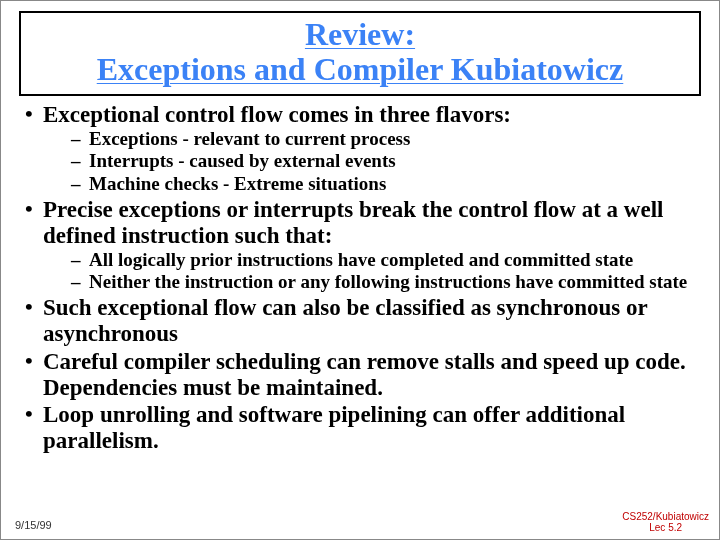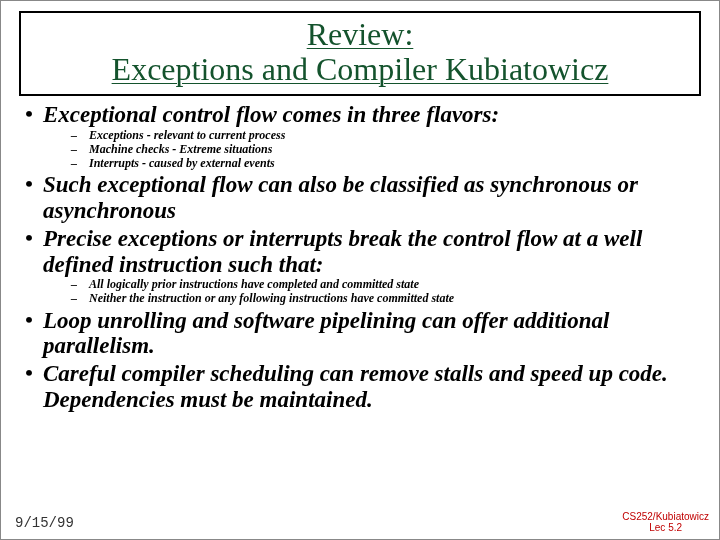--- a/index.html
+++ b/index.html
@@ -18,33 +18,32 @@
     padding: 10px 14px 8px 14px;
     border: 1px solid #888;
   }
   .title-box {
     border: 2px solid #000;
     text-align: center;
     padding: 4px 6px 8px 6px;
     margin: 0 4px 6px 4px;
   }
   .title-box h1 {
-    font-weight: normal;
-    color: #14532d;
+    font-weight: bold;
+    color: #3b82f6;
     font-size: 32px;
     line-height: 1.08;
     text-decoration: underline;
     text-decoration-thickness: 1px;
     text-underline-offset: 3px;
   }
   ul.level1 {
     list-style: none;
     padding-left: 0;
     margin-left: 4px;
-    font-style: italic;
   }
   ul.level1 > li {
     position: relative;
     padding-left: 24px;
     font-size: 23px;
     line-height: 1.12;
     margin-bottom: 2px;
     font-weight: bold;
   }
   ul.level1 > li::before {
@@ -57,36 +56,36 @@
   ul.level2 {
     list-style: none;
     padding-left: 0;
     margin-left: 28px;
     margin-top: 0;
     margin-bottom: 2px;
   }
   ul.level2 > li {
     position: relative;
     padding-left: 18px;
-    font-size: 12px;
+    font-size: 19px;
     line-height: 1.18;
     font-weight: bold;
   }
   ul.level2 > li::before {
     content: "–";
     position: absolute;
     left: 0;
     top: 0;
   }
   .footer-date {
     position: absolute;
     left: 14px;
     bottom: 8px;
-    font-family: Liberation Mono, monospace;
-    font-size: 14px;
+    font-family: Liberation Sans, sans-serif;
+    font-size: 11px;
     color: #333;
   }
   .footer-right {
     position: absolute;
     right: 10px;
     bottom: 6px;
     font-family: Arial, sans-serif;
     font-size: 10px;
     color: #c00000;
     text-align: center;
@@ -103,39 +102,39 @@
       <span>Review:</span><br>
       <span>Exceptions and Compiler Kubiatowicz</span>
     </h1>
   </div>
 
   <ul class="level1">
     <li>
       <span>Exceptional control flow comes in three flavors:</span>
       <ul class="level2">
         <li>Exceptions - relevant to current process</li>
+        <li>Interrupts - caused by external events</li>
         <li>Machine checks - Extreme situations</li>
-        <li>Interrupts - caused by external events</li>
       </ul>
-    </li>
-    <li>
-      <span>Such exceptional flow can also be classified as synchronous or asynchronous</span>
     </li>
     <li>
       <span>Precise exceptions or interrupts break the control flow at a well defined instruction such that:</span>
       <ul class="level2">
         <li>All logically prior instructions have completed and committed state</li>
         <li>Neither the instruction or any following instructions have committed state</li>
       </ul>
     </li>
     <li>
-      <span>Loop unrolling and software pipelining can offer additional parallelism.</span>
+      <span>Such exceptional flow can also be classified as synchronous or asynchronous</span>
     </li>
     <li>
       <span>Careful compiler scheduling can remove stalls and speed up code.   Dependencies must be maintained.</span>
+    </li>
+    <li>
+      <span>Loop unrolling and software pipelining can offer additional parallelism.</span>
     </li>
   </ul>
 
   <div class="footer-date">9/15/99</div>
   <div class="footer-right">
     <span>CS252/Kubiatowicz</span><br>
     <span>Lec 5.2</span>
   </div>
 
 </div>

